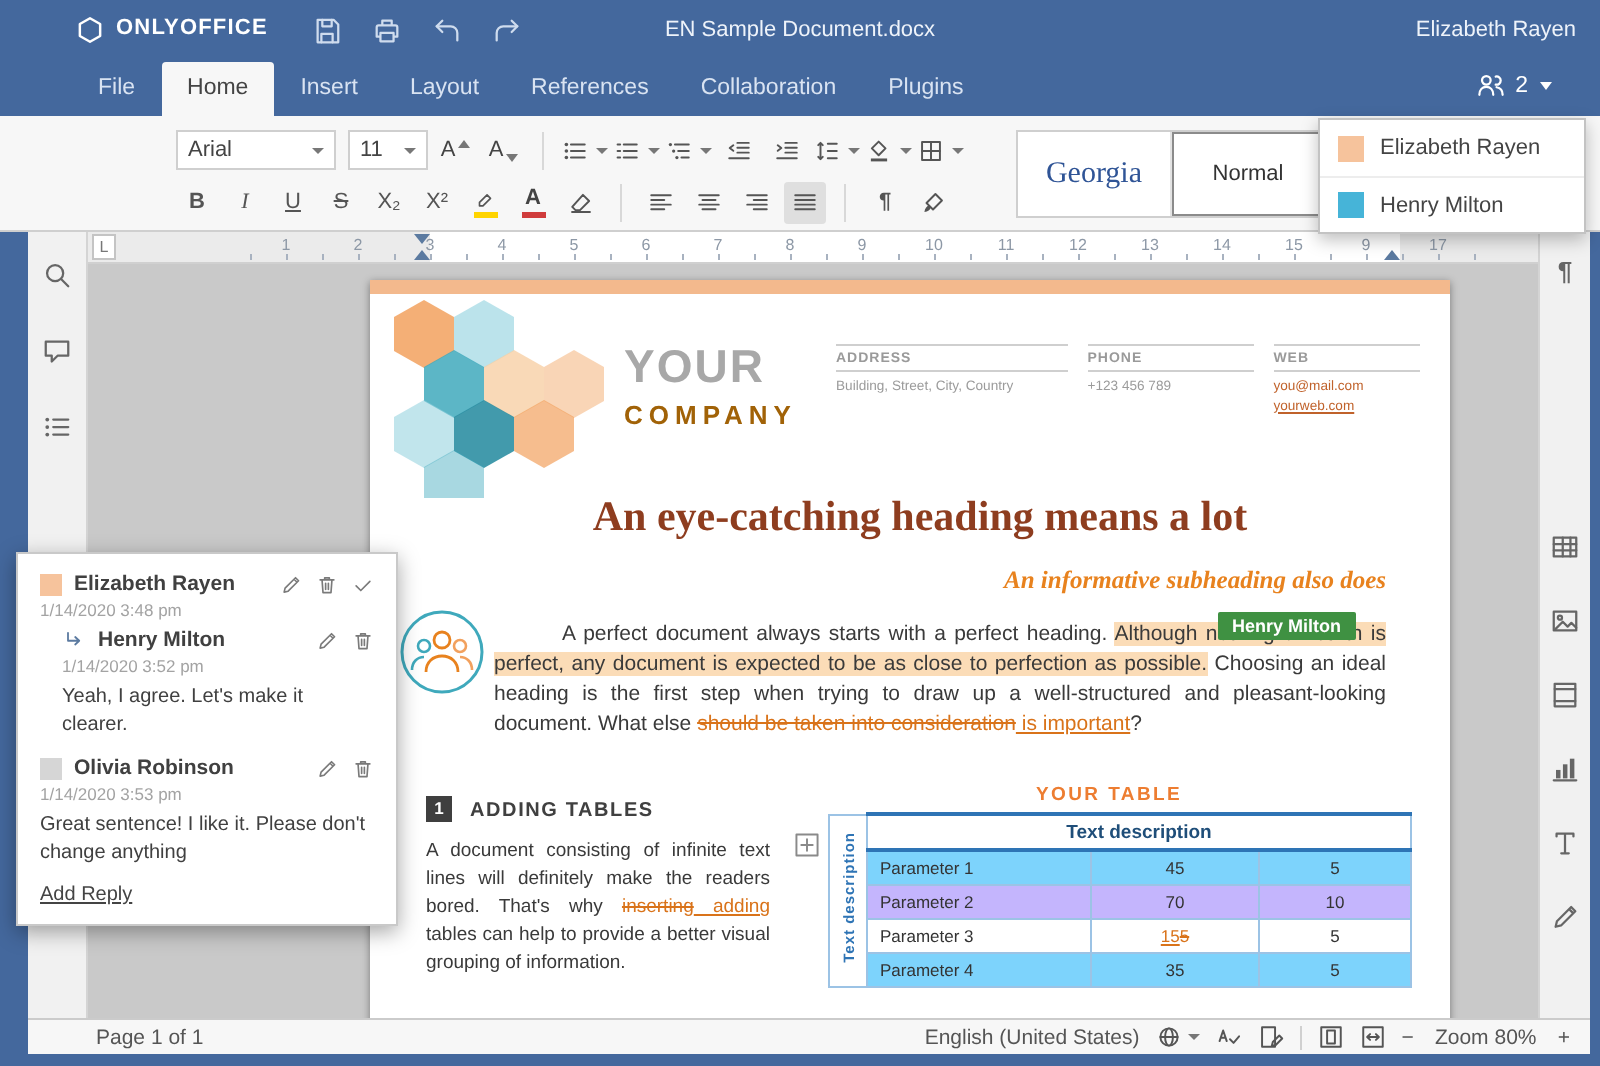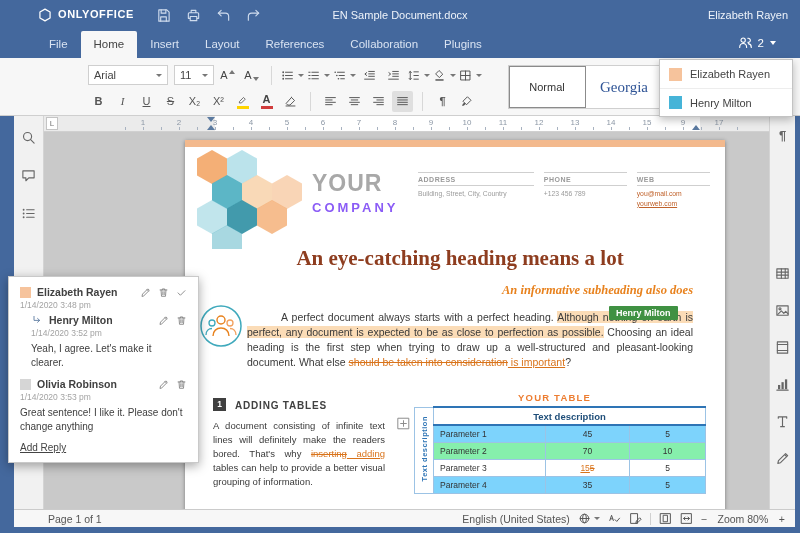--- a/index.html
+++ b/index.html
@@ -75,21 +75,21 @@
   .ind-left{left:163px;bottom:1px;border-bottom:5px solid #5b7aa0}
   .ind-right{left:648px;bottom:1px;border-bottom:5px solid #5b7aa0}
   .ind-first{left:163px;top:1px;border-top:5px solid #5b7aa0}
 
   
   .canvas{flex:1;background:#c9c9c9;position:relative;overflow:hidden}
   .page{position:absolute;left:141px;top:8px;width:540px;height:400px;background:#fff;box-shadow:0 1px 4px rgba(0,0,0,.4)}
   .band{position:absolute;left:0;top:0;width:540px;height:7px;background:#f3b98d}
   .hexes{position:absolute;left:2px;top:9px;width:120px;height:100px}
   .company1{position:absolute;left:127px;top:30px;font-size:23px;font-weight:bold;color:#a8a8a8;letter-spacing:1px}
-  .company2{position:absolute;left:127px;top:60px;font-size:13px;font-weight:bold;color:#8b5cf6;letter-spacing:3px}
+  .company2{position:absolute;left:127px;top:60px;font-size:13px;font-weight:bold;color:#a16207;letter-spacing:3px}
   .contact{position:absolute;left:233px;top:32px;width:292px;display:flex;gap:10px}
   .ccol{border-top:1px solid #cfcfcf}
   .chead{padding:3px 0 2px;border-bottom:1px solid #cfcfcf;font-size:7px;font-weight:bold;letter-spacing:.5px;color:#9a9a9a}
   .cval{padding-top:3px;font-size:6.8px;color:#9b9b9b;line-height:1.4}
   .cval a{color:#c0622b;text-decoration:none}
   .cval .lnk2{color:#c0622b;text-decoration:underline;display:block}
   .heading{position:absolute;left:40px;right:30px;top:106px;text-align:center;font-family:"Liberation Serif",serif;font-weight:bold;font-size:21px;color:#8e3d1f}
   .subheading{position:absolute;left:200px;right:32px;top:143px;text-align:right;font-family:"Liberation Serif",serif;font-style:italic;font-weight:bold;font-size:12.5px;color:#e8821e}
   .people{position:absolute;left:14px;top:163px;width:44px;height:46px}
   .intro{position:absolute;left:62px;top:170px;width:446px;font-size:10.5px;line-height:15px;color:#3a3a3a;text-align:justify;text-indent:34px}
@@ -103,21 +103,21 @@
   .tcaption{position:absolute;left:333px;top:252px;font-size:9.5px;font-weight:bold;letter-spacing:1.2px;color:#ed7d31}
   .plusbox{position:absolute;left:212px;top:276px;width:13px;height:13px;color:#8a8a8a}
   .dtable{position:absolute;left:229px;top:266px;border-collapse:collapse;table-layout:fixed}
   .dtable td{border:1px solid #9cc3e5;font-size:8.5px;color:#333;height:17px;padding:0}
   .dtable .thead{height:18px;font-size:9.5px;font-weight:bold;color:#1f4e79;text-align:center;border-top:2px solid #2e74b5;border-bottom:2px solid #2e74b5;background:#fff;width:272px}
   .dtable .rot{width:16px;background:#fff;text-align:center;vertical-align:middle}
   .rottext{writing-mode:vertical-rl;transform:rotate(180deg);font-size:7.5px;font-weight:bold;color:#2e74b5;letter-spacing:.5px}
   .dtable .pname{width:112px;padding-left:6px}
   .dtable .pval{text-align:center}
   .dtable .pv1{width:84px}.dtable .pv2{width:76px}
-  .row-blue{background:#7dd3fc}.row-peach{background:#86efac}.row-white{background:#fff}
+  .row-blue{background:#7dd3fc}.row-peach{background:#c4b5fd}.row-white{background:#fff}
 
   
   .cpopup{position:absolute;left:8px;top:276px;width:191px;background:#fff;border:1px solid #c9c9c9;box-shadow:0 3px 10px rgba(0,0,0,.35);padding:9px 11px 9px;z-index:90;font-size:10px;color:#404040}
   .c-head{display:flex;align-items:center;gap:6px}
   .c-swatch{width:11px;height:11px;flex:none}
   .c-name{font-weight:bold;font-size:10.5px;flex:1;white-space:nowrap;overflow:hidden}
   .c-icons{display:flex;gap:7px;color:#7a7a7a;margin-left:auto}
   .c-icons .ic{width:11px;height:11px}
   .c-date{font-size:8.5px;color:#a3a3a3;margin:2px 0 4px}
   .c-text{line-height:1.35;margin-bottom:9px}
@@ -455,25 +455,25 @@
       </button>
     <span class="sep"></span>
     <button class="tbtn b">¶</button>
     <button class="tbtn">
         <svg class="ic s13">
           <use href="#i-brush"></use>
         </svg>
       </button>
   </div>
   <div class="styles-gallery">
+    <div class="style-cell">
+        <span class="style-georgia">Georgia</span>
+      </div>
     <div class="style-cell selected">
         <span class="style-normal">Normal</span>
-      </div>
-    <div class="style-cell">
-        <span class="style-georgia">Georgia</span>
       </div>
   </div>
 </section>
 
 <div class="users-panel">
   <div class="up-row">
     <span class="sw sw-e"></span>
     <span>Elizabeth Rayen</span>
   </div>
   <div class="up-row">

